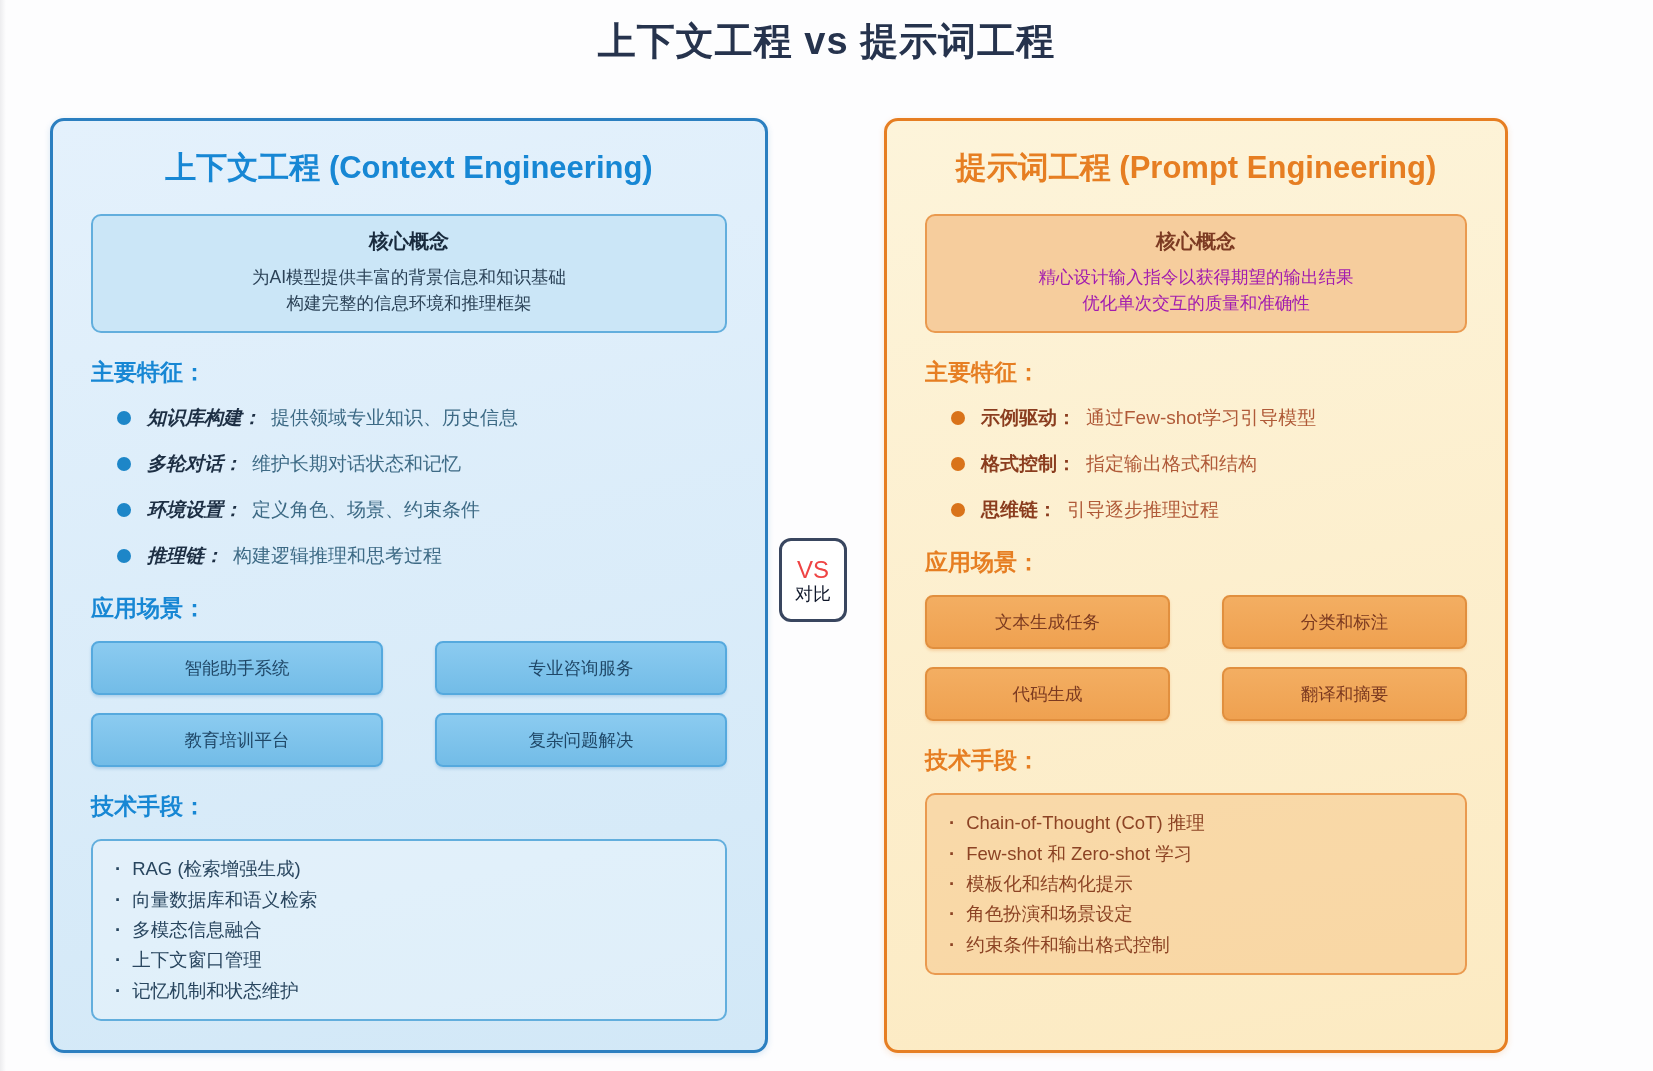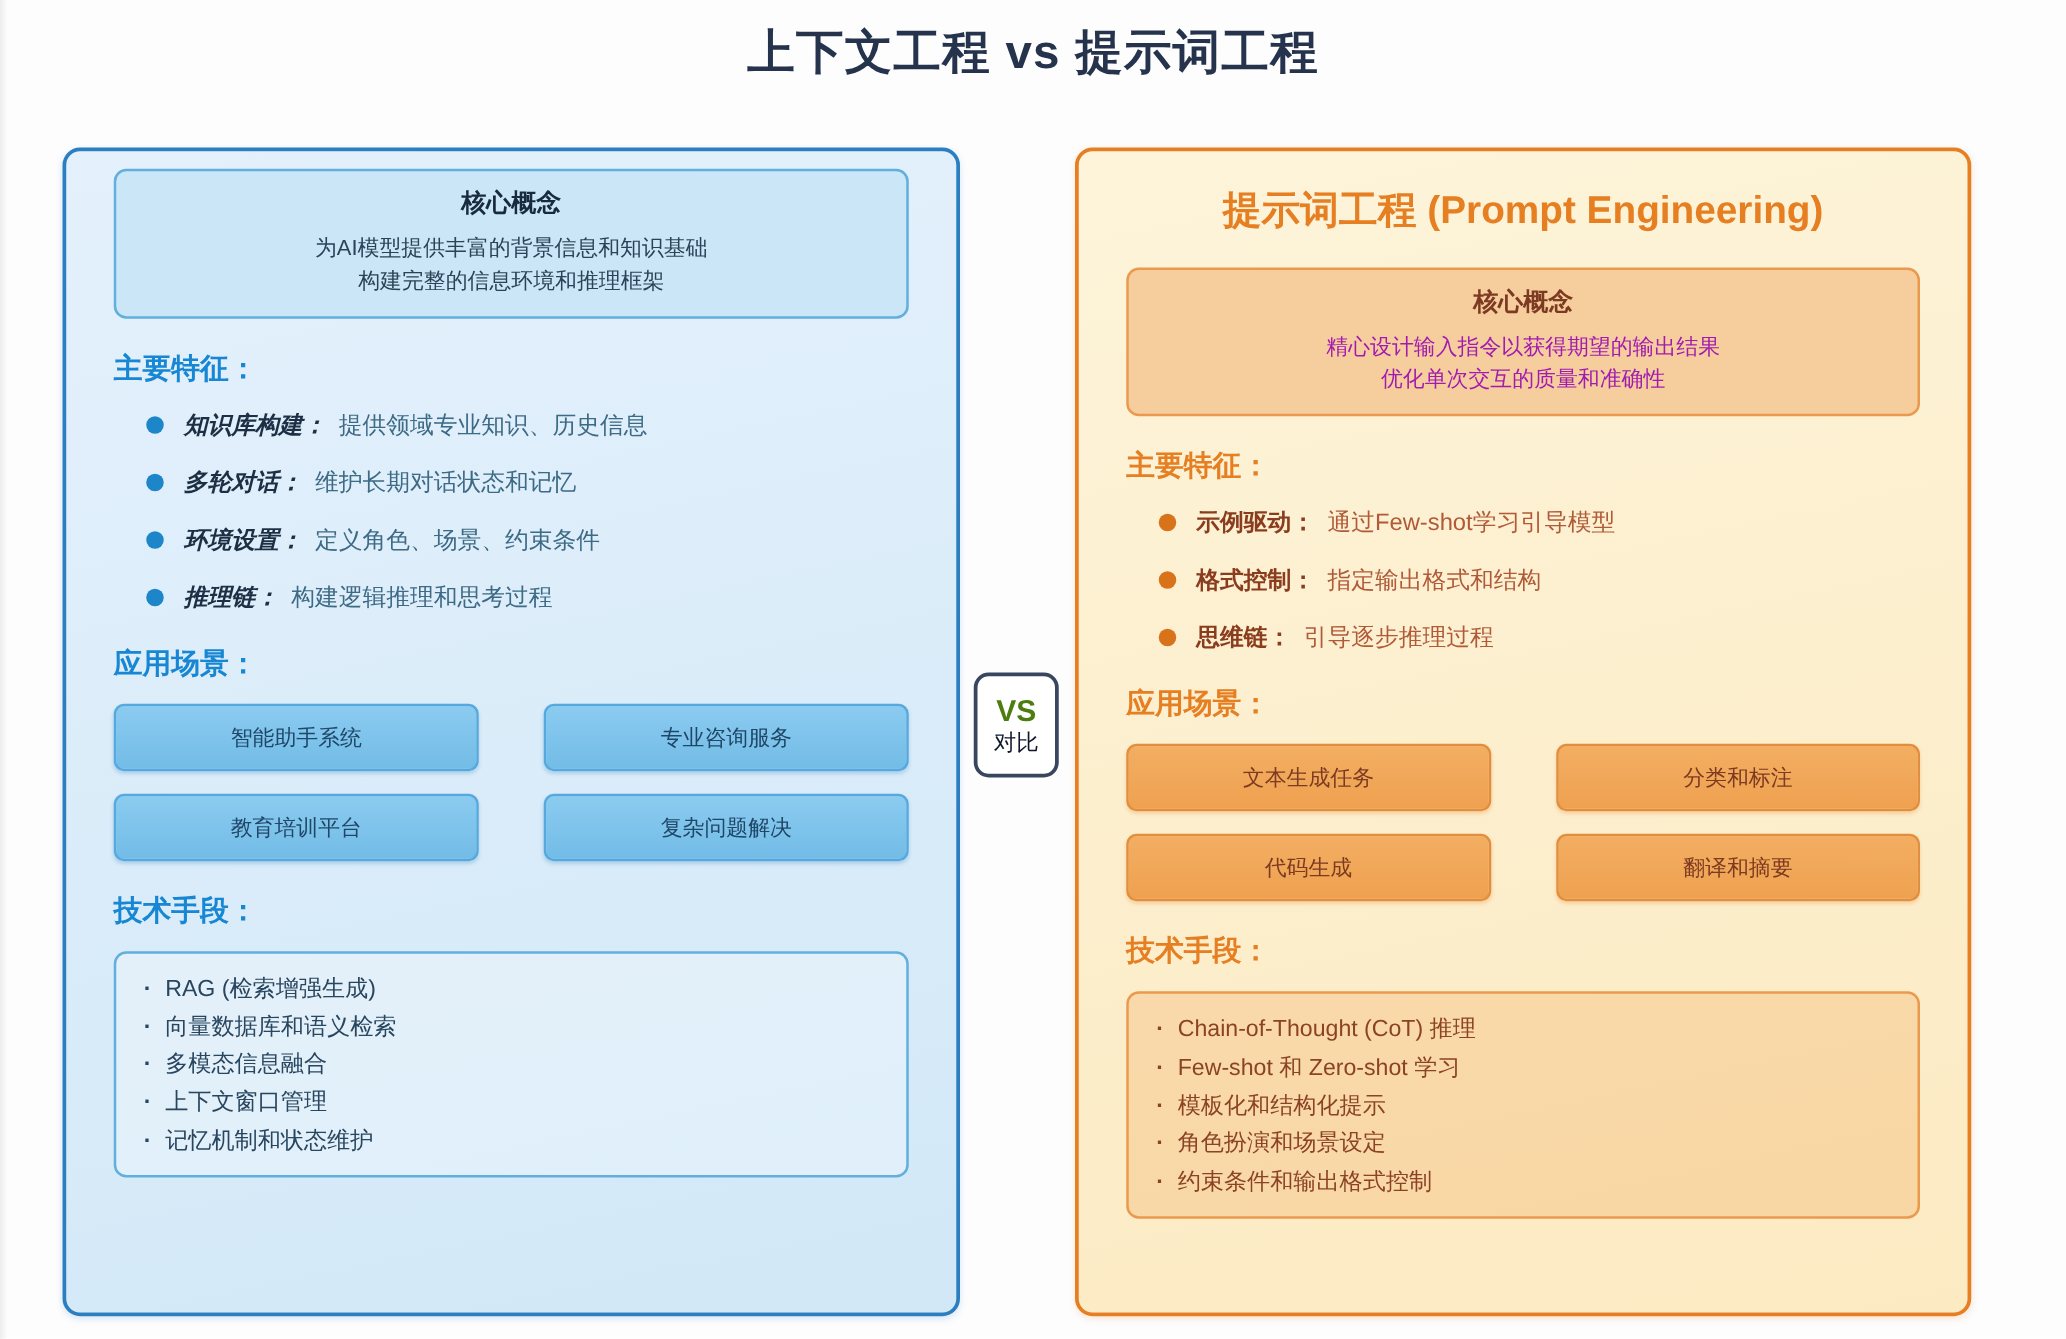--- a/index.html
+++ b/index.html
@@ -17,21 +17,21 @@
     position:absolute;top:118px;height:935px;box-sizing:border-box;
     border-radius:14px;padding:14px 38px 20px;
   }
   .panel-left{
     left:50px;width:718px;
     background:linear-gradient(168deg,#e4f1fc 0%,#d2e8f7 100%);
     border:3px solid #2b7fc0;
     box-shadow:0 2px 6px rgba(43,127,192,.18);
   }
   .panel-right{
-    left:860px;width:717px;
+    left:884px;width:624px;
     background:linear-gradient(168deg,#fdf4da 0%,#fceac2 100%);
     border:3px solid #e67e22;
     box-shadow:0 2px 6px rgba(230,126,34,.18);
   }
   .panel-title{
     margin:14px 0 26px;text-align:center;font-size:31px;font-weight:700;line-height:1.25;
   }
   .panel-left .panel-title{color:#1787d4;}
   .panel-right .panel-title{color:#e67e22;}
 
@@ -86,29 +86,30 @@
   .tech-list li{display:flex;gap:11px;font-size:18.5px;line-height:1.64;align-items:baseline;}
   .panel-left .tech-list li{color:#29465f;}
   .panel-right .tech-list li{color:#8c4324;}
   .t-bullet{font-weight:700;}
 
   .vs-badge{
     position:absolute;left:779px;top:538px;width:68px;height:84px;box-sizing:border-box;
     background:#ffffff;border:3px solid #39465f;border-radius:12px;
     display:flex;flex-direction:column;align-items:center;justify-content:center;gap:3px;
   }
-  .vs-line1{font-size:24px;font-weight:700;color:#4d7c0f;line-height:1;}
+  .vs-line1{font-size:24px;font-weight:400;color:#ef4444;line-height:1;}
   .vs-line2{font-size:18px;color:#0f172a;line-height:1;}
 </style>
 </head>
 <body>
 
 <div class="page-title">上下文工程 vs 提示词工程</div>
 
 <div class="panel panel-left">
+  <div class="panel-title">上下文工程 (Context Engineering)</div>
 
   <div class="core-box">
     <div class="core-title">核心概念</div>
     <div class="core-line">为AI模型提供丰富的背景信息和知识基础</div>
     <div class="core-line">构建完整的信息环境和推理框架</div>
   </div>
 
   <div class="section-h">主要特征：</div>
   <ul class="features">
     <li>

